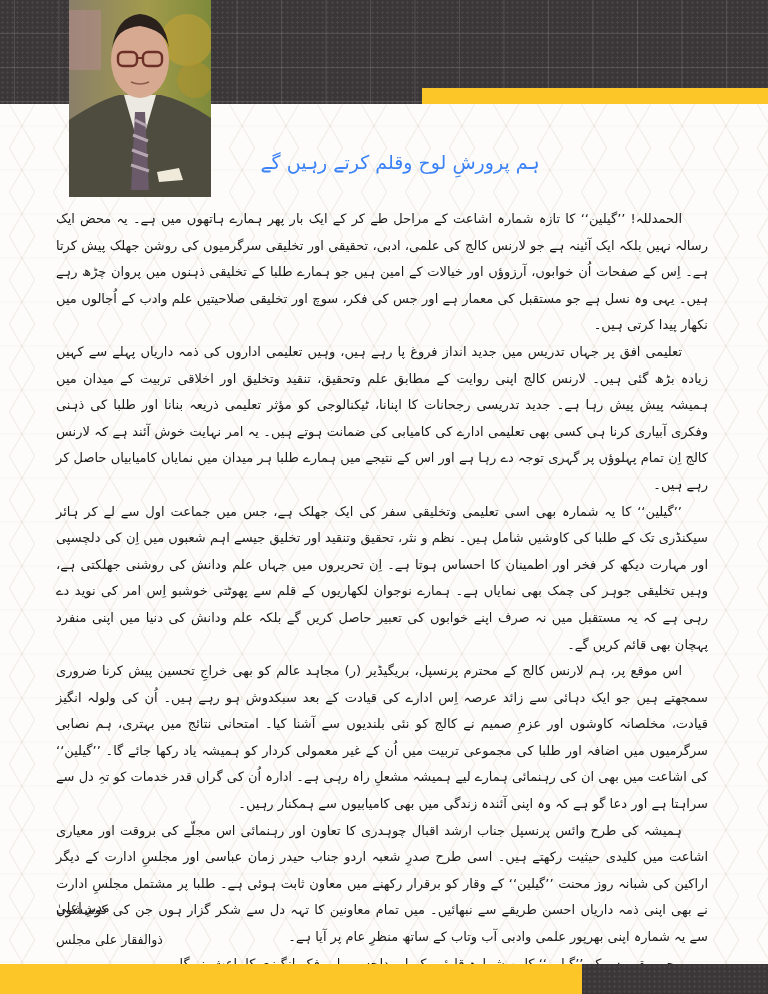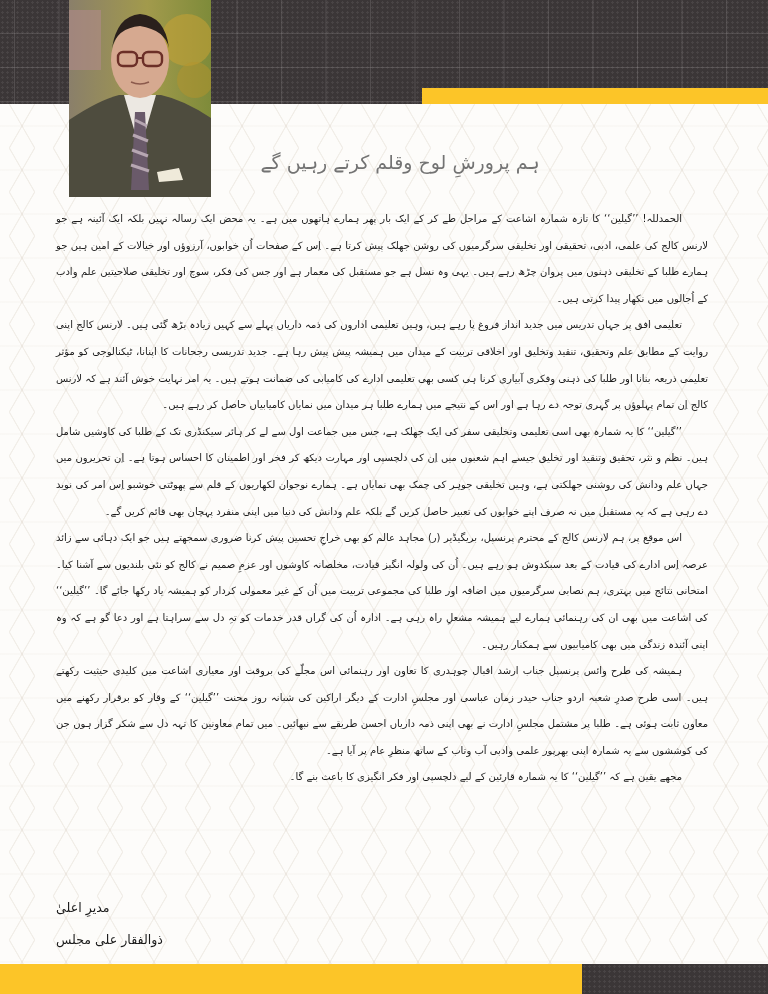--- a/index.html
+++ b/index.html
@@ -33,27 +33,27 @@
   }
   .photo {
     position: absolute; left: 69px; top: 0; width: 142px; height: 197px;
     overflow: hidden; background: #6f6a4a;
   }
   .photo svg { display: block; width: 100%; height: 100%; }
 
   .title {
     position: absolute; left: 250px; top: 140px; width: 300px; height: 44px;
     direction: rtl; text-align: center;
-    font-family: "DejaVu Sans", sans-serif; font-size: 19px; color: #737373;
+    font-family: "DejaVu Sans", sans-serif; font-size: 19px; color: #3b82f6;
     line-height: 44px; white-space: nowrap;
   }
   .content {
     position: absolute; left: 56px; top: 206px; width: 652px;
     direction: rtl; text-align: justify;
-    font-family: "DejaVu Sans", sans-serif; font-size: 10px; line-height: 26.6px;
+    font-family: "DejaVu Sans", sans-serif; font-size: 13px; line-height: 26.6px;
     color: #1a1a1a;
   }
   .content p { margin: 0; text-indent: 0; }
   .content p.indent { text-indent: 26px; }
   .content p.last { text-align: right; text-indent: 26px; }
   .sign {
     position: absolute; left: 56px; direction: rtl; text-align: left;
     font-family: "DejaVu Sans", sans-serif; font-size: 12.6px; color: #1a1a1a;
     white-space: nowrap;
   }

